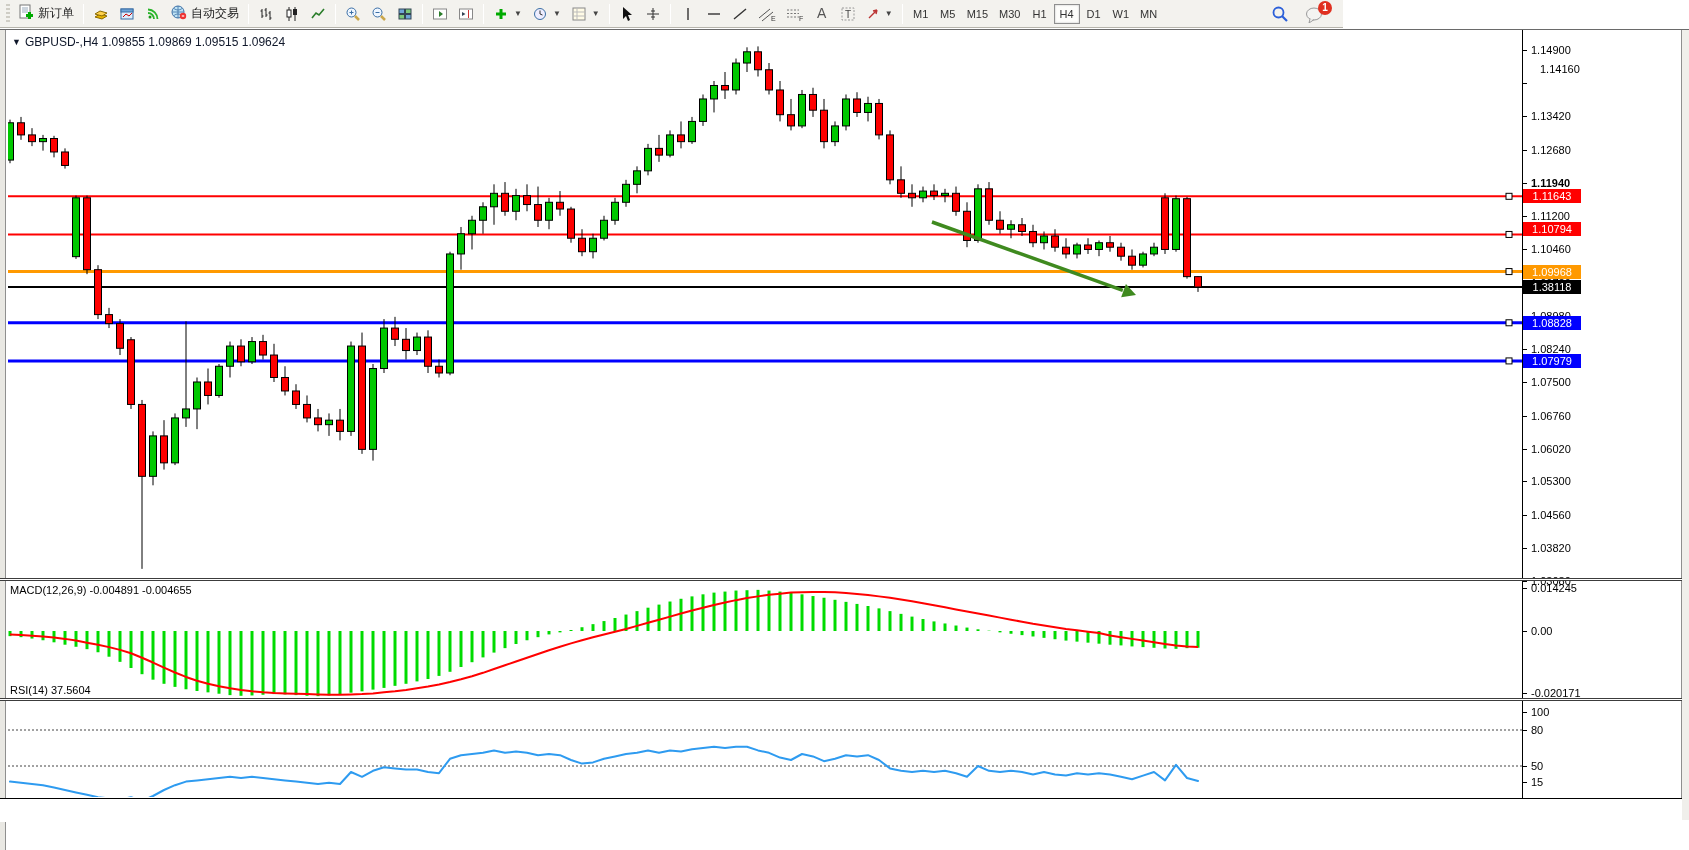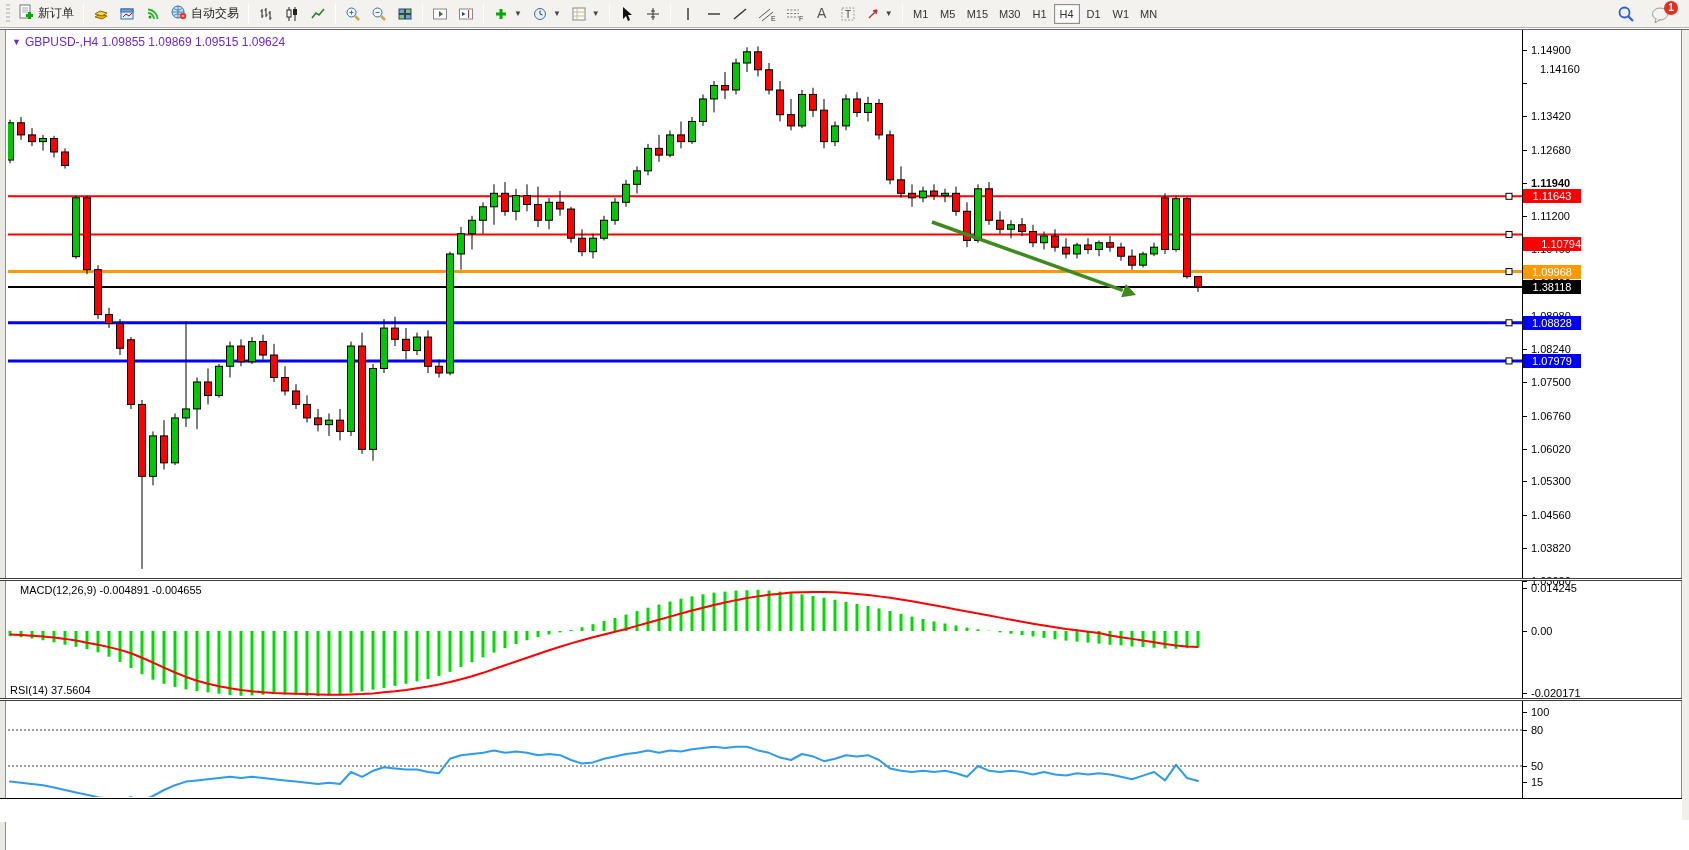--- a/index.html
+++ b/index.html
@@ -1,40 +1,40 @@
 <!DOCTYPE html>
 <html><head>
 <meta charset="utf-8">
 <style>
   * { margin:0; padding:0; box-sizing:border-box; }
   html,body { width:1689px; height:850px; overflow:hidden; background:#fff;
               font-family:"Liberation Sans",sans-serif; }
   
-  .toolbar { position:absolute; left:0; top:0; width:1689px; height:28px;
+  .toolbar { position:absolute; left:0; top:0; width:1343px; height:28px;
              background:#f3f2ee; border-bottom:1px solid #b6b4ac;
              display:flex; align-items:center; padding:0 4px; gap:2px; z-index:50; }
   .tb-btn { height:22px; min-width:24px; display:flex; align-items:center;
             justify-content:center; gap:4px; padding:0 3px; border:1px solid transparent;
             border-radius:2px; font-size:12px; color:#222; cursor:default; }
   .tb-sep { width:1px; height:20px; background:#c9c7bf; border-right:1px solid #fff; margin:0 3px; }
   .tb-grip { width:4px; height:20px; margin:0 2px;
              background:repeating-linear-gradient(#cfcdc5 0 2px, #f3f2ee 2px 4px); }
   .tf { height:20px; min-width:26px; padding:0 4px; display:flex; align-items:center;
         justify-content:center; font-size:11px; color:#333; border:1px solid transparent; }
   .tf.active { background:#fdfdfb; border:1px solid #8f8f8f; box-shadow:inset 0 0 2px #bbb; }
   .tb-right { margin-left:auto; display:flex; align-items:center; gap:8px; padding-right:10px; }
   .dd { font-size:8px; color:#444; margin-left:1px; }
   .glyph { font-size:13px; line-height:13px; }
   
   .frame-top { position:absolute; left:0; top:29px; width:1689px; height:1px; background:#6a6a6a; }
   .frame-left { position:absolute; left:0; top:30px; width:6px; height:820px;
                 background:#e9e8e3; border-right:1px solid #8f8f8f; }
   .frame-right { position:absolute; left:1681px; top:30px; width:8px; height:790px;
                  background:#f0efeb; border-left:1px solid #8f8f8f; }
-  .chart-title { position:absolute; left:12px; top:35px; font-size:12px; color:#6d28d9; z-index:20; }
+  .chart-title { position:absolute; left:12px; top:35px; font-size:12px; color:#0f172a; z-index:20; }
   .chart-title .tri { display:inline-block; font-size:9px; transform:translateY(-1px); margin-right:4px; }
   .panel-label { position:absolute; font-size:11px; color:#000; z-index:20; }
   .divider { position:absolute; left:0; width:1682px; height:3px;
              border-top:1px solid #3c3c3c; border-bottom:1px solid #3c3c3c; background:#fff; z-index:15; }
   .axis-col { position:absolute; left:1522px; top:30px; width:159px; height:769px;
               background:#fff; border-left:1px solid #000; z-index:10; }
   .tick-lbl { position:absolute; left:1531px; font-size:11px; color:#000; z-index:11; }
   .tick-dash { position:absolute; left:1522px; width:5px; height:1px; background:#000; z-index:11; }
   .price-tag { position:absolute; left:1523px; width:58px; height:14px; font-size:11px;
                color:#fff; text-align:center; line-height:14px; z-index:12; }
@@ -285,21 +285,21 @@
 </div>
 
 <div class="frame-top"></div>
 <div class="frame-left"></div>
 <div class="frame-right"></div>
 
 <div class="chart-title">
   <span class="tri">▼</span><span>GBPUSD-,H4  1.09855 1.09869 1.09515 1.09624</span>
 </div>
 
-<div class="panel-label" style="left:20px;top:584px;">MACD(12,26,9) -0.004891 -0.004655</div>
+<div class="panel-label" style="left:10px;top:584px;">MACD(12,26,9) -0.004891 -0.004655</div>
 <div class="panel-label" style="left:10px;top:684px;">RSI(14) 37.5604</div>
 
 <div class="divider" style="top:578px;"></div>
 <div class="divider" style="top:698px;"></div>
 
 <div class="axis-col"></div>
 <div class="time-axis"></div>
 
 <div id="labels-layer">
     <div class="tick-dash" style="top: 50px;"></div>
@@ -365,21 +365,21 @@
     <div class="time-lbl" style="left: 745.8px; transform: translateX(-50%); top: 804px; position: absolute;">4 Oct 12:00</div>
     <div class="time-lbl" style="left: 805.2px; transform: translateX(-50%); top: 804px; position: absolute;">5 Oct 04:00</div>
     <div class="time-lbl" style="left: 864.6px; transform: translateX(-50%); top: 804px; position: absolute;">5 Oct 20:00</div>
     <div class="time-lbl" style="left: 924px; transform: translateX(-50%); top: 804px; position: absolute;">6 Oct 12:00</div>
     <div class="time-lbl" style="left: 983.4px; transform: translateX(-50%); top: 804px; position: absolute;">7 Oct 04:00</div>
     <div class="time-lbl" style="left: 1042.8px; transform: translateX(-50%); top: 804px; position: absolute;">9 Oct 23:00</div>
     <div class="time-lbl" style="left: 1102.2px; transform: translateX(-50%); top: 804px; position: absolute;">10 Oct 12:00</div>
     <div class="time-lbl" style="left: 1161.6px; transform: translateX(-50%); top: 804px; position: absolute;">11 Oct 04:00</div>
     <div class="time-lbl" style="left: 1221px; transform: translateX(-50%); top: 804px; position: absolute;">11 Oct 20:00</div>
     <div class="price-tag" style="top: 189.316px; background: rgb(255, 0, 0); color: rgb(255, 255, 255);">1.11643</div>
-    <div class="price-tag" style="top: 237px; background: rgb(255, 0, 0); color: rgb(255, 255, 255); text-align: right;">1.10794</div>
+    <div class="price-tag" style="top: 222px; background: rgb(255, 0, 0); color: rgb(255, 255, 255);">1.10794</div>
     <div class="price-tag" style="top: 264.563px; background: rgb(255, 153, 0); color: rgb(255, 255, 255);">1.09968</div>
     <div class="price-tag" style="top: 280.017px; background: rgb(0, 0, 0); color: rgb(255, 255, 255);">1.38118</div>
     <div class="price-tag" style="top: 315.776px; background: rgb(0, 0, 255); color: rgb(255, 255, 255);">1.08828</div>
     <div class="price-tag" style="top: 353.916px; background: rgb(0, 0, 255); color: rgb(255, 255, 255);">1.07979</div>
   </div>
 
 <svg class="overlay" id="chart-svg" width="1689" height="850">
   <defs>
     <clipPath id="clip-main">
         <rect x="8" y="31" width="1514" height="546"></rect>

